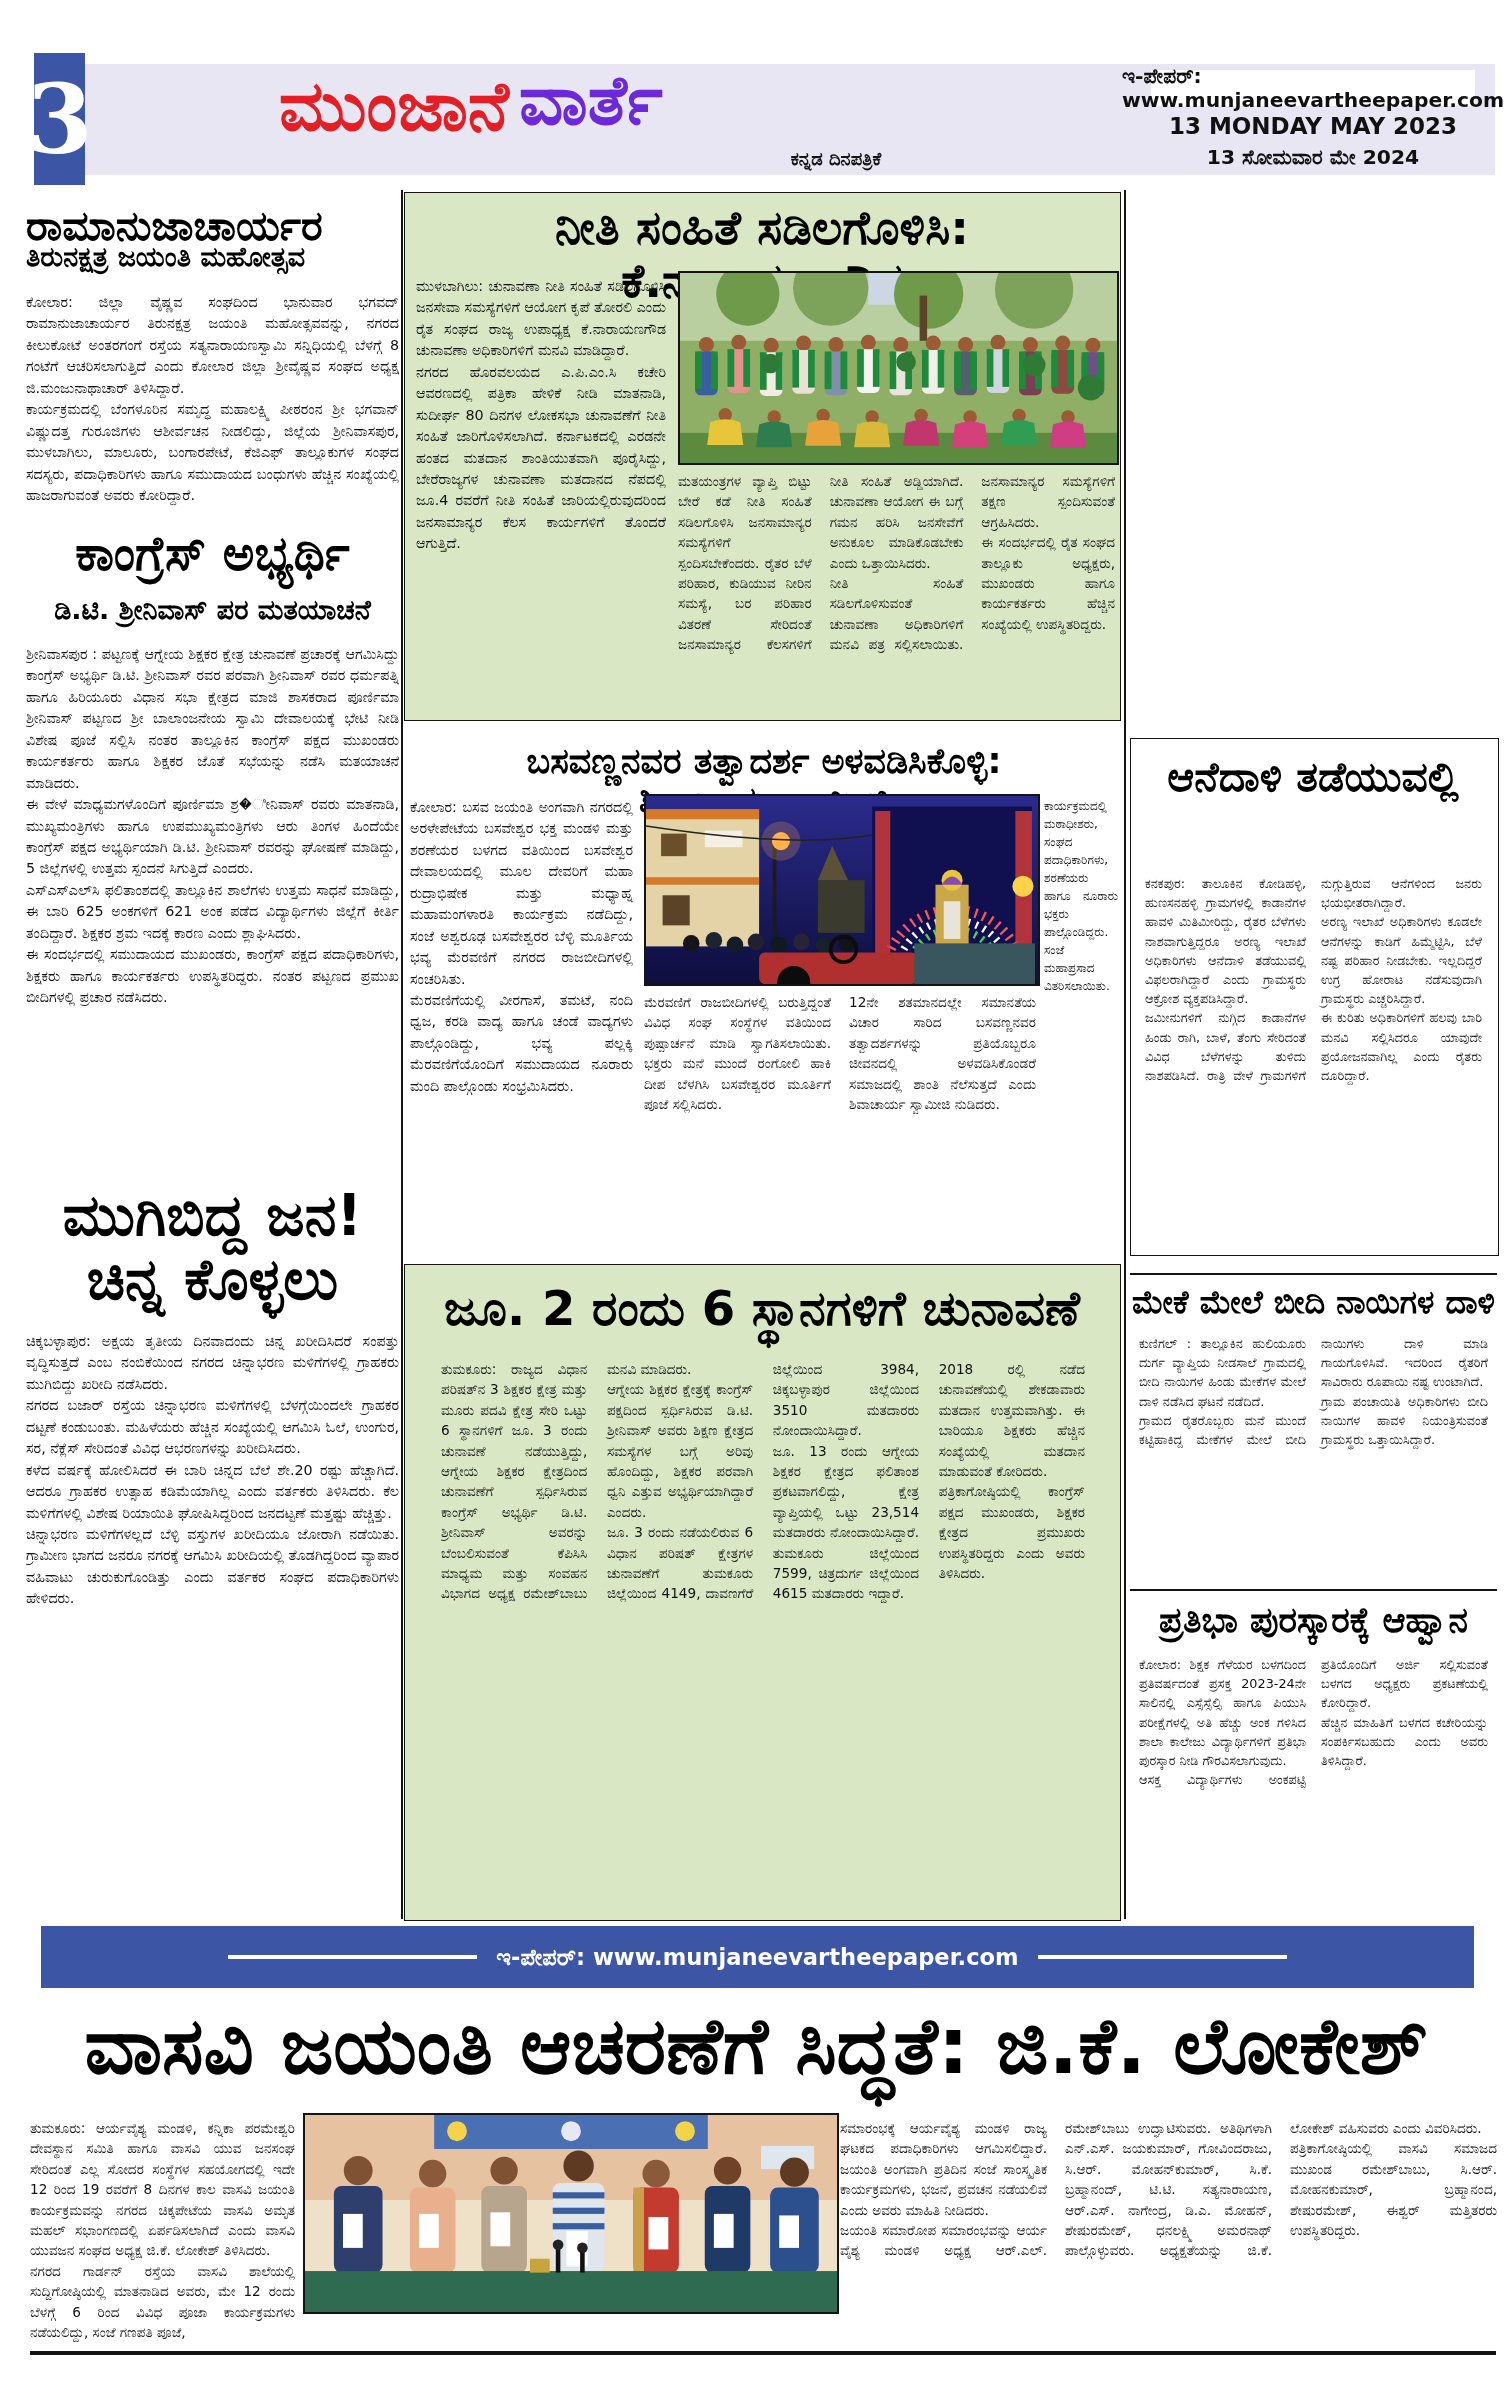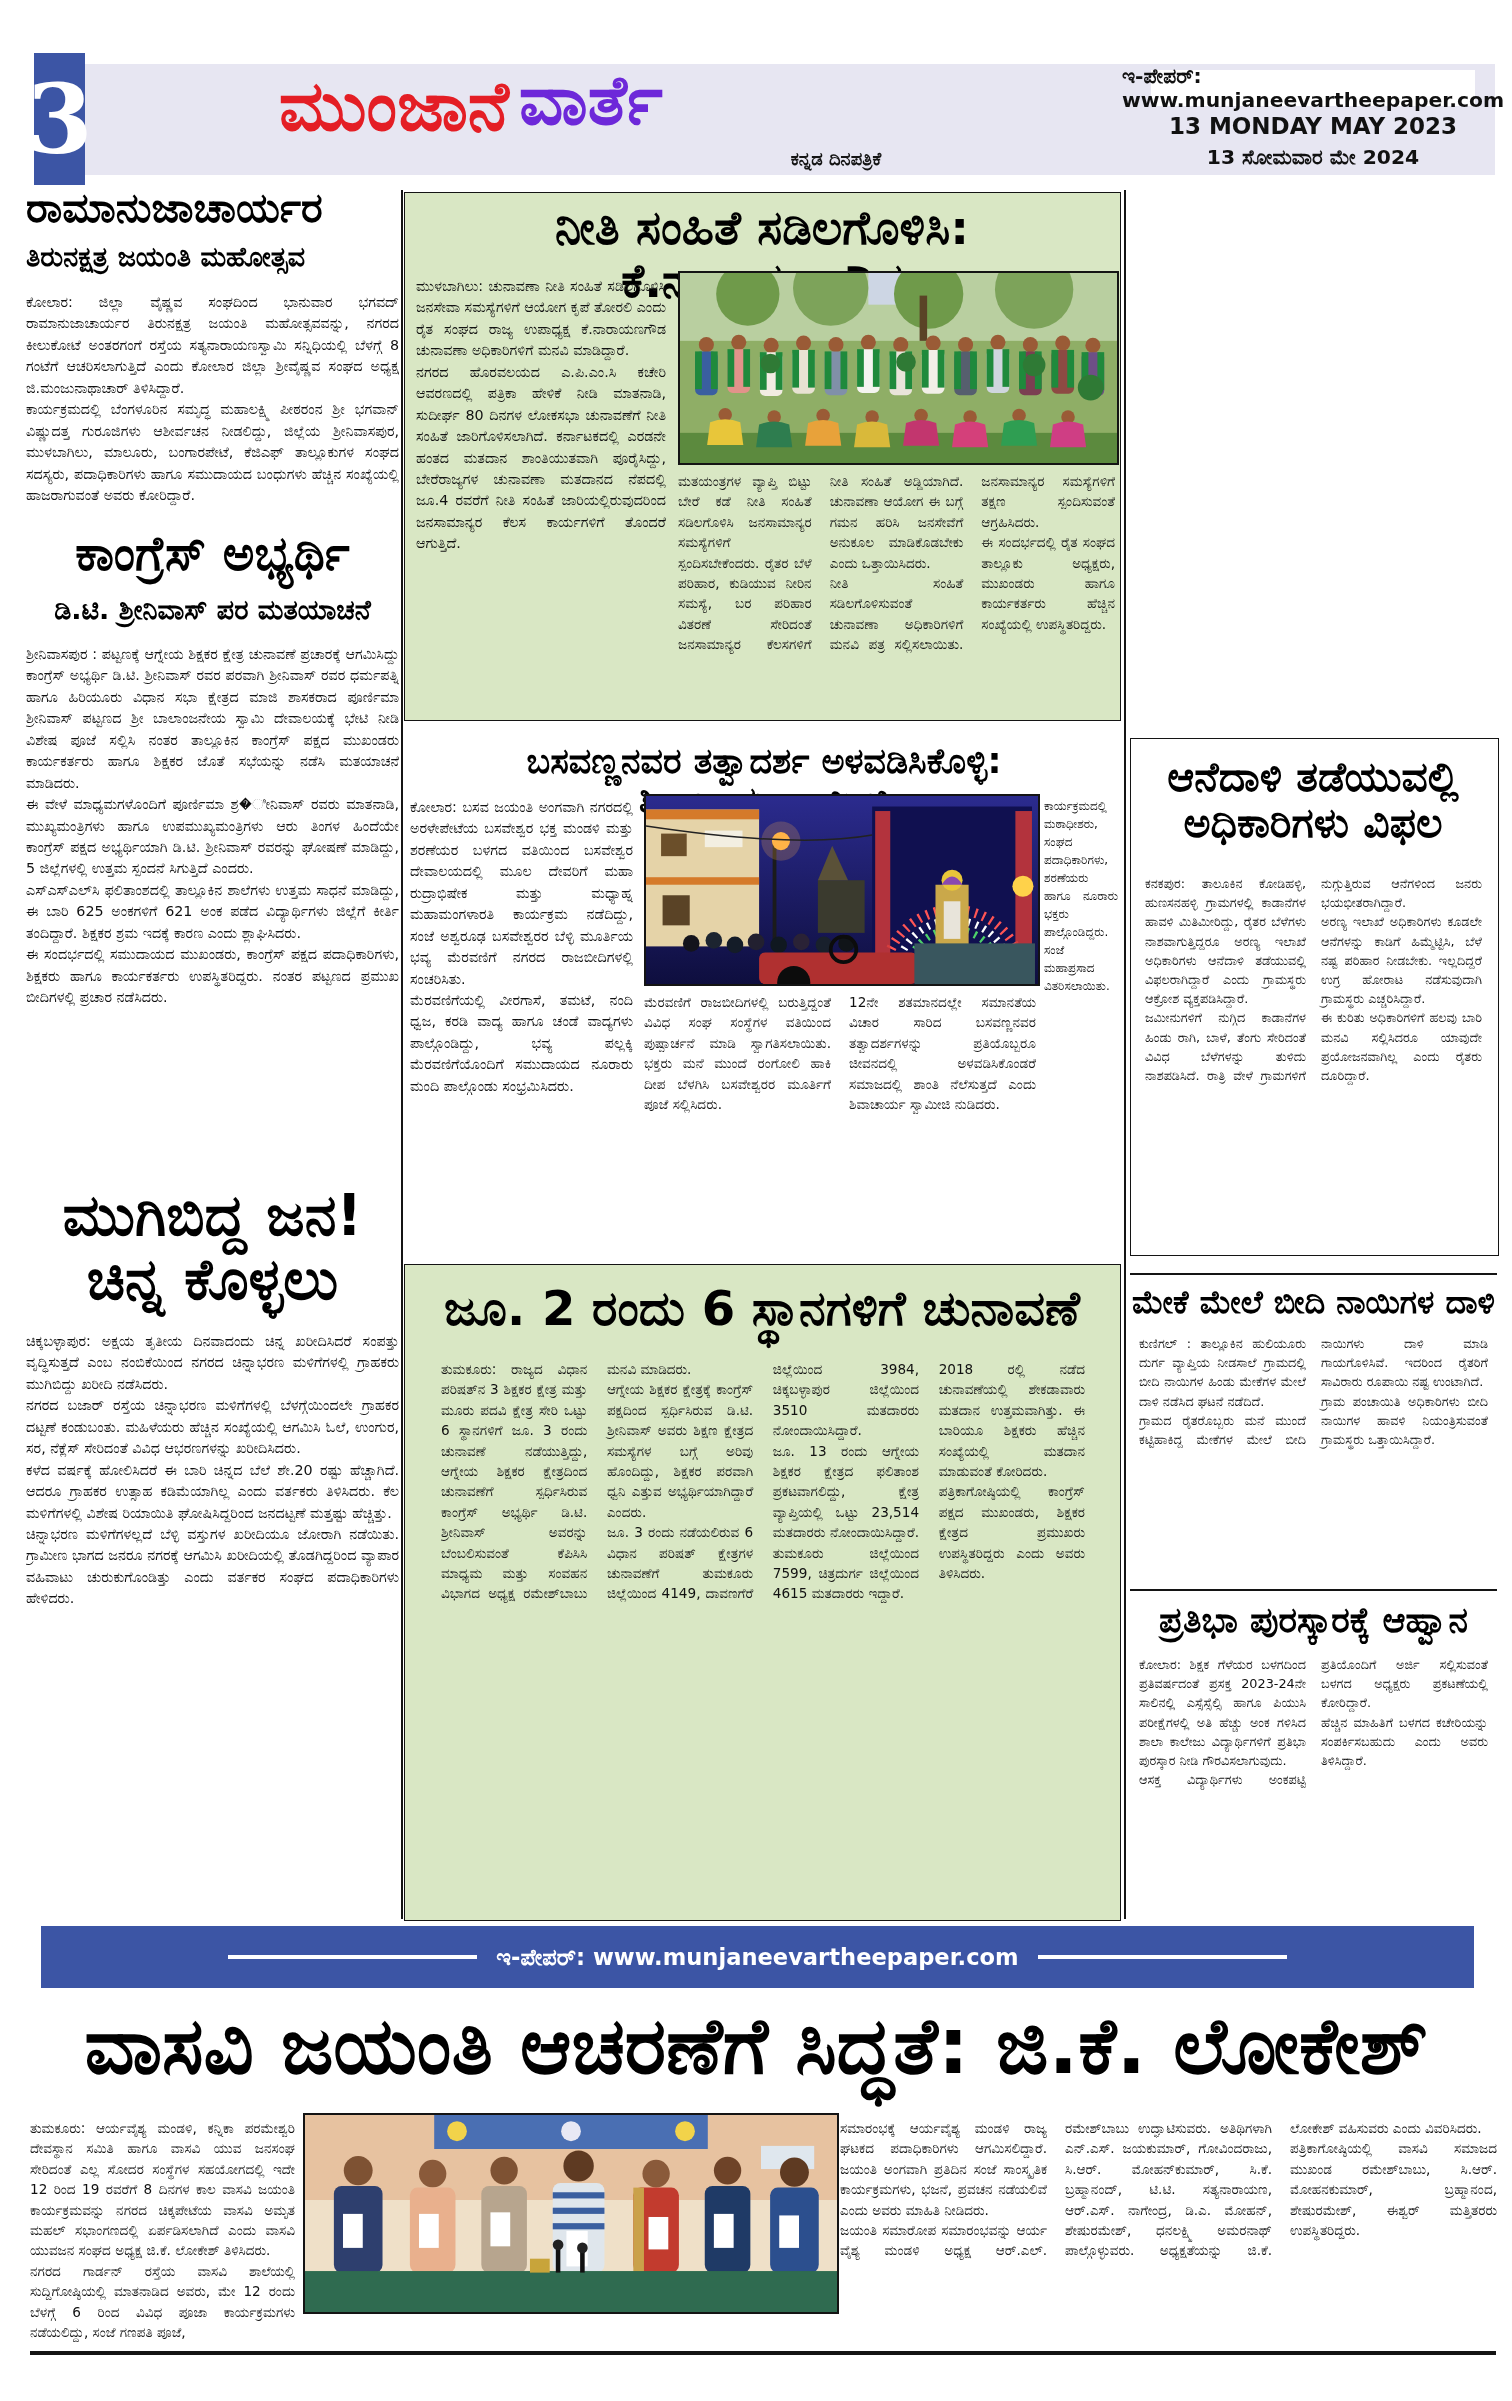--- a/index.html
+++ b/index.html
@@ -49,21 +49,21 @@
   </div>
   <div class="abs tagline" style="left:738px;top:148px;width:196px;text-align:center;">ಕನ್ನಡ ದಿನಪತ್ರಿಕೆ</div>
 
   <div class="abs epaper-box" style="left:1151px;top:70px;width:324px;height:36px;">ಇ-ಪೇಪರ್: www.munjaneevartheepaper.com</div>
   <div class="abs date-line center" style="left:1151px;top:113px;width:324px;font-size:23px;">13 MONDAY MAY 2023</div>
   <div class="abs date-line center" style="left:1151px;top:145px;width:324px;font-size:20.3px;">13 ಸೋಮವಾರ ಮೇ 2024</div>
 
   <div class="abs vrule" style="left:401px;top:190px;height:1729px;"></div>
   <div class="abs vrule" style="left:1124px;top:190px;height:1729px;"></div>
 
-  <div class="abs headline" style="left:26px;top:186px;width:373px;font-size:41px;">ರಾಮಾನುಜಾಚಾರ್ಯರ</div>
+  <div class="abs headline" style="left:26px;top:204px;width:373px;font-size:41px;">ರಾಮಾನುಜಾಚಾರ್ಯರ</div>
   <div class="abs headline" style="left:26px;top:242px;width:373px;font-size:27px;">ತಿರುನಕ್ಷತ್ರ ಜಯಂತಿ ಮಹೋತ್ಸವ</div>
   <div class="abs body-text" style="left:26px;top:292px;width:373px;height:217px;">ಕೋಲಾರ: ಜಿಲ್ಲಾ ವೈಷ್ಣವ ಸಂಘದಿಂದ ಭಾನುವಾರ ಭಗವದ್ ರಾಮಾನುಜಾಚಾರ್ಯರ ತಿರುನಕ್ಷತ್ರ ಜಯಂತಿ ಮಹೋತ್ಸವವನ್ನು, ನಗರದ ಕೀಲುಕೋಟೆ ಅಂತರಗಂಗೆ ರಸ್ತೆಯ ಸತ್ಯನಾರಾಯಣಸ್ವಾಮಿ ಸನ್ನಿಧಿಯಲ್ಲಿ ಬೆಳಗ್ಗೆ 8 ಗಂಟೆಗೆ ಆಚರಿಸಲಾಗುತ್ತಿದೆ ಎಂದು ಕೋಲಾರ ಜಿಲ್ಲಾ ಶ್ರೀವೈಷ್ಣವ ಸಂಘದ ಅಧ್ಯಕ್ಷ ಜಿ.ಮಂಜುನಾಥಾಚಾರ್ ತಿಳಿಸಿದ್ದಾರೆ.
 ಕಾರ್ಯಕ್ರಮದಲ್ಲಿ ಬೆಂಗಳೂರಿನ ಸಮೃದ್ಧ ಮಹಾಲಕ್ಷ್ಮಿ ಪೀಠರಂನ ಶ್ರೀ ಭಗವಾನ್ ವಿಷ್ಣುದತ್ತ ಗುರೂಜಿಗಳು ಆಶೀರ್ವಚನ ನೀಡಲಿದ್ದು, ಜಿಲ್ಲೆಯ ಶ್ರೀನಿವಾಸಪುರ, ಮುಳಬಾಗಿಲು, ಮಾಲೂರು, ಬಂಗಾರಪೇಟೆ, ಕೆಜಿಎಫ್ ತಾಲ್ಲೂಕುಗಳ ಸಂಘದ ಸದಸ್ಯರು, ಪದಾಧಿಕಾರಿಗಳು ಹಾಗೂ ಸಮುದಾಯದ ಬಂಧುಗಳು ಹೆಚ್ಚಿನ ಸಂಖ್ಯೆಯಲ್ಲಿ ಹಾಜರಾಗುವಂತೆ ಅವರು ಕೋರಿದ್ದಾರೆ.</div>
 
   <div class="abs headline center" style="left:26px;top:527px;width:373px;font-size:48px;">ಕಾಂಗ್ರೆಸ್ ಅಭ್ಯರ್ಥಿ</div>
   <div class="abs headline center" style="left:26px;top:595px;width:373px;font-size:27px;">ಡಿ.ಟಿ. ಶ್ರೀನಿವಾಸ್ ಪರ ಮತಯಾಚನೆ</div>
   <div class="abs body-text" style="left:26px;top:644px;width:373px;height:527px;">ಶ್ರೀನಿವಾಸಪುರ : ಪಟ್ಟಣಕ್ಕೆ ಆಗ್ನೇಯ ಶಿಕ್ಷಕರ ಕ್ಷೇತ್ರ ಚುನಾವಣೆ ಪ್ರಚಾರಕ್ಕೆ ಆಗಮಿಸಿದ್ದು ಕಾಂಗ್ರೆಸ್ ಅಭ್ಯರ್ಥಿ ಡಿ.ಟಿ. ಶ್ರೀನಿವಾಸ್ ರವರ ಪರವಾಗಿ ಶ್ರೀನಿವಾಸ್ ರವರ ಧರ್ಮಪತ್ನಿ ಹಾಗೂ ಹಿರಿಯೂರು ವಿಧಾನ ಸಭಾ ಕ್ಷೇತ್ರದ ಮಾಜಿ ಶಾಸಕರಾದ ಪೂರ್ಣಿಮಾ ಶ್ರೀನಿವಾಸ್ ಪಟ್ಟಣದ ಶ್ರೀ ಬಾಲಾಂಜನೇಯ ಸ್ವಾಮಿ ದೇವಾಲಯಕ್ಕೆ ಭೇಟಿ ನೀಡಿ ವಿಶೇಷ ಪೂಜೆ ಸಲ್ಲಿಸಿ ನಂತರ ತಾಲ್ಲೂಕಿನ ಕಾಂಗ್ರೆಸ್ ಪಕ್ಷದ ಮುಖಂಡರು ಕಾರ್ಯಕರ್ತರು ಹಾಗೂ ಶಿಕ್ಷಕರ ಜೊತೆ ಸಭೆಯನ್ನು ನಡೆಸಿ ಮತಯಾಚನೆ ಮಾಡಿದರು.
 ಈ ವೇಳೆ ಮಾಧ್ಯಮಗಳೊಂದಿಗೆ ಪೂರ್ಣಿಮಾ ಶ್ರ�ೀನಿವಾಸ್ ರವರು ಮಾತನಾಡಿ, ಮುಖ್ಯಮಂತ್ರಿಗಳು ಹಾಗೂ ಉಪಮುಖ್ಯಮಂತ್ರಿಗಳು ಆರು ತಿಂಗಳ ಹಿಂದೆಯೇ ಕಾಂಗ್ರೆಸ್ ಪಕ್ಷದ ಅಭ್ಯರ್ಥಿಯಾಗಿ ಡಿ.ಟಿ. ಶ್ರೀನಿವಾಸ್ ರವರನ್ನು ಘೋಷಣೆ ಮಾಡಿದ್ದು, 5 ಜಿಲ್ಲೆಗಳಲ್ಲಿ ಉತ್ತಮ ಸ್ಪಂದನೆ ಸಿಗುತ್ತಿದೆ ಎಂದರು.
 ಎಸ್‌ಎಸ್‌ಎಲ್‌ಸಿ ಫಲಿತಾಂಶದಲ್ಲಿ ತಾಲ್ಲೂಕಿನ ಶಾಲೆಗಳು ಉತ್ತಮ ಸಾಧನೆ ಮಾಡಿದ್ದು, ಈ ಬಾರಿ 625 ಅಂಕಗಳಿಗೆ 621 ಅಂಕ ಪಡೆದ ವಿದ್ಯಾರ್ಥಿಗಳು ಜಿಲ್ಲೆಗೆ ಕೀರ್ತಿ ತಂದಿದ್ದಾರೆ. ಶಿಕ್ಷಕರ ಶ್ರಮ ಇದಕ್ಕೆ ಕಾರಣ ಎಂದು ಶ್ಲಾಘಿಸಿದರು.
 ಈ ಸಂದರ್ಭದಲ್ಲಿ ಸಮುದಾಯದ ಮುಖಂಡರು, ಕಾಂಗ್ರೆಸ್ ಪಕ್ಷದ ಪದಾಧಿಕಾರಿಗಳು, ಶಿಕ್ಷಕರು ಹಾಗೂ ಕಾರ್ಯಕರ್ತರು ಉಪಸ್ಥಿತರಿದ್ದರು. ನಂತರ ಪಟ್ಟಣದ ಪ್ರಮುಖ ಬೀದಿಗಳಲ್ಲಿ ಪ್ರಚಾರ ನಡೆಸಿದರು.</div>
@@ -198,21 +198,20 @@
   <div class="abs body-text cols4" style="left:441px;top:1359px;width:644px;height:538px;font-size:13.6px;">ತುಮಕೂರು: ರಾಜ್ಯದ ವಿಧಾನ ಪರಿಷತ್‌ನ 3 ಶಿಕ್ಷಕರ ಕ್ಷೇತ್ರ ಮತ್ತು ಮೂರು ಪದವಿ ಕ್ಷೇತ್ರ ಸೇರಿ ಒಟ್ಟು 6 ಸ್ಥಾನಗಳಿಗೆ ಜೂ. 3 ರಂದು ಚುನಾವಣೆ ನಡೆಯುತ್ತಿದ್ದು, ಆಗ್ನೇಯ ಶಿಕ್ಷಕರ ಕ್ಷೇತ್ರದಿಂದ ಚುನಾವಣೆಗೆ ಸ್ಪರ್ಧಿಸಿರುವ ಕಾಂಗ್ರೆಸ್ ಅಭ್ಯರ್ಥಿ ಡಿ.ಟಿ. ಶ್ರೀನಿವಾಸ್ ಅವರನ್ನು ಬೆಂಬಲಿಸುವಂತೆ ಕೆಪಿಸಿಸಿ ಮಾಧ್ಯಮ ಮತ್ತು ಸಂವಹನ ವಿಭಾಗದ ಅಧ್ಯಕ್ಷ ರಮೇಶ್‌ಬಾಬು ಮನವಿ ಮಾಡಿದರು.
 ಆಗ್ನೇಯ ಶಿಕ್ಷಕರ ಕ್ಷೇತ್ರಕ್ಕೆ ಕಾಂಗ್ರೆಸ್ ಪಕ್ಷದಿಂದ ಸ್ಪರ್ಧಿಸಿರುವ ಡಿ.ಟಿ. ಶ್ರೀನಿವಾಸ್ ಅವರು ಶಿಕ್ಷಣ ಕ್ಷೇತ್ರದ ಸಮಸ್ಯೆಗಳ ಬಗ್ಗೆ ಅರಿವು ಹೊಂದಿದ್ದು, ಶಿಕ್ಷಕರ ಪರವಾಗಿ ಧ್ವನಿ ಎತ್ತುವ ಅಭ್ಯರ್ಥಿಯಾಗಿದ್ದಾರೆ ಎಂದರು.
 ಜೂ. 3 ರಂದು ನಡೆಯಲಿರುವ 6 ವಿಧಾನ ಪರಿಷತ್ ಕ್ಷೇತ್ರಗಳ ಚುನಾವಣೆಗೆ ತುಮಕೂರು ಜಿಲ್ಲೆಯಿಂದ 4149, ದಾವಣಗೆರೆ ಜಿಲ್ಲೆಯಿಂದ 3984, ಚಿಕ್ಕಬಳ್ಳಾಪುರ ಜಿಲ್ಲೆಯಿಂದ 3510 ಮತದಾರರು ನೋಂದಾಯಿಸಿದ್ದಾರೆ.
 ಜೂ. 13 ರಂದು ಆಗ್ನೇಯ ಶಿಕ್ಷಕರ ಕ್ಷೇತ್ರದ ಫಲಿತಾಂಶ ಪ್ರಕಟವಾಗಲಿದ್ದು, ಕ್ಷೇತ್ರ ವ್ಯಾಪ್ತಿಯಲ್ಲಿ ಒಟ್ಟು 23,514 ಮತದಾರರು ನೋಂದಾಯಿಸಿದ್ದಾರೆ. ತುಮಕೂರು ಜಿಲ್ಲೆಯಿಂದ 7599, ಚಿತ್ರದುರ್ಗ ಜಿಲ್ಲೆಯಿಂದ 4615 ಮತದಾರರು ಇದ್ದಾರೆ.
 2018 ರಲ್ಲಿ ನಡೆದ ಚುನಾವಣೆಯಲ್ಲಿ ಶೇಕಡಾವಾರು ಮತದಾನ ಉತ್ತಮವಾಗಿತ್ತು. ಈ ಬಾರಿಯೂ ಶಿಕ್ಷಕರು ಹೆಚ್ಚಿನ ಸಂಖ್ಯೆಯಲ್ಲಿ ಮತದಾನ ಮಾಡುವಂತೆ ಕೋರಿದರು.
 ಪತ್ರಿಕಾಗೋಷ್ಠಿಯಲ್ಲಿ ಕಾಂಗ್ರೆಸ್ ಪಕ್ಷದ ಮುಖಂಡರು, ಶಿಕ್ಷಕರ ಕ್ಷೇತ್ರದ ಪ್ರಮುಖರು ಉಪಸ್ಥಿತರಿದ್ದರು ಎಂದು ಅವರು ತಿಳಿಸಿದರು.</div>
 
   <div class="abs boxed" style="left:1130px;top:738px;width:367px;height:516px;"></div>
   <div class="abs headline center" style="left:1134px;top:755px;width:358px;font-size:41px;">
     <div>ಆನೆದಾಳಿ ತಡೆಯುವಲ್ಲಿ</div>
-    <div>ಅಧಿಕಾರಿಗಳು ವಿಫಲ</div>
   </div>
   <div class="abs body-text cols2" style="left:1145px;top:874px;width:337px;height:370px;font-size:12.8px;column-gap:15px;">ಕನಕಪುರ: ತಾಲೂಕಿನ ಕೋಡಿಹಳ್ಳಿ, ಹುಣಸನಹಳ್ಳಿ ಗ್ರಾಮಗಳಲ್ಲಿ ಕಾಡಾನೆಗಳ ಹಾವಳಿ ಮಿತಿಮೀರಿದ್ದು, ರೈತರ ಬೆಳೆಗಳು ನಾಶವಾಗುತ್ತಿದ್ದರೂ ಅರಣ್ಯ ಇಲಾಖೆ ಅಧಿಕಾರಿಗಳು ಆನೆದಾಳಿ ತಡೆಯುವಲ್ಲಿ ವಿಫಲರಾಗಿದ್ದಾರೆ ಎಂದು ಗ್ರಾಮಸ್ಥರು ಆಕ್ರೋಶ ವ್ಯಕ್ತಪಡಿಸಿದ್ದಾರೆ.
 ಜಮೀನುಗಳಿಗೆ ನುಗ್ಗಿದ ಕಾಡಾನೆಗಳ ಹಿಂಡು ರಾಗಿ, ಬಾಳೆ, ತೆಂಗು ಸೇರಿದಂತೆ ವಿವಿಧ ಬೆಳೆಗಳನ್ನು ತುಳಿದು ನಾಶಪಡಿಸಿದೆ. ರಾತ್ರಿ ವೇಳೆ ಗ್ರಾಮಗಳಿಗೆ ನುಗ್ಗುತ್ತಿರುವ ಆನೆಗಳಿಂದ ಜನರು ಭಯಭೀತರಾಗಿದ್ದಾರೆ.
 ಅರಣ್ಯ ಇಲಾಖೆ ಅಧಿಕಾರಿಗಳು ಕೂಡಲೇ ಆನೆಗಳನ್ನು ಕಾಡಿಗೆ ಹಿಮ್ಮೆಟ್ಟಿಸಿ, ಬೆಳೆ ನಷ್ಟ ಪರಿಹಾರ ನೀಡಬೇಕು. ಇಲ್ಲದಿದ್ದರೆ ಉಗ್ರ ಹೋರಾಟ ನಡೆಸುವುದಾಗಿ ಗ್ರಾಮಸ್ಥರು ಎಚ್ಚರಿಸಿದ್ದಾರೆ.
 ಈ ಕುರಿತು ಅಧಿಕಾರಿಗಳಿಗೆ ಹಲವು ಬಾರಿ ಮನವಿ ಸಲ್ಲಿಸಿದರೂ ಯಾವುದೇ ಪ್ರಯೋಜನವಾಗಿಲ್ಲ ಎಂದು ರೈತರು ದೂರಿದ್ದಾರೆ.</div>
 
   <div class="abs hrule" style="left:1130px;top:1273px;width:367px;height:1.5px;"></div>
   <div class="abs headline center" style="left:1130px;top:1285px;width:367px;font-size:32px;">ಮೇಕೆ ಮೇಲೆ ಬೀದಿ ನಾಯಿಗಳ ದಾಳಿ</div>
   <div class="abs body-text cols2" style="left:1139px;top:1334px;width:349px;height:245px;font-size:12.8px;column-gap:15px;">ಕುಣಿಗಲ್ : ತಾಲ್ಲೂಕಿನ ಹುಲಿಯೂರು ದುರ್ಗ ವ್ಯಾಪ್ತಿಯ ನೀಡಸಾಲೆ ಗ್ರಾಮದಲ್ಲಿ ಬೀದಿ ನಾಯಿಗಳ ಹಿಂಡು ಮೇಕೆಗಳ ಮೇಲೆ ದಾಳಿ ನಡೆಸಿದ ಘಟನೆ ನಡೆದಿದೆ.
 ಗ್ರಾಮದ ರೈತರೊಬ್ಬರು ಮನೆ ಮುಂದೆ ಕಟ್ಟಿಹಾಕಿದ್ದ ಮೇಕೆಗಳ ಮೇಲೆ ಬೀದಿ ನಾಯಿಗಳು ದಾಳಿ ಮಾಡಿ ಗಾಯಗೊಳಿಸಿವೆ. ಇದರಿಂದ ರೈತರಿಗೆ ಸಾವಿರಾರು ರೂಪಾಯಿ ನಷ್ಟ ಉಂಟಾಗಿದೆ.

